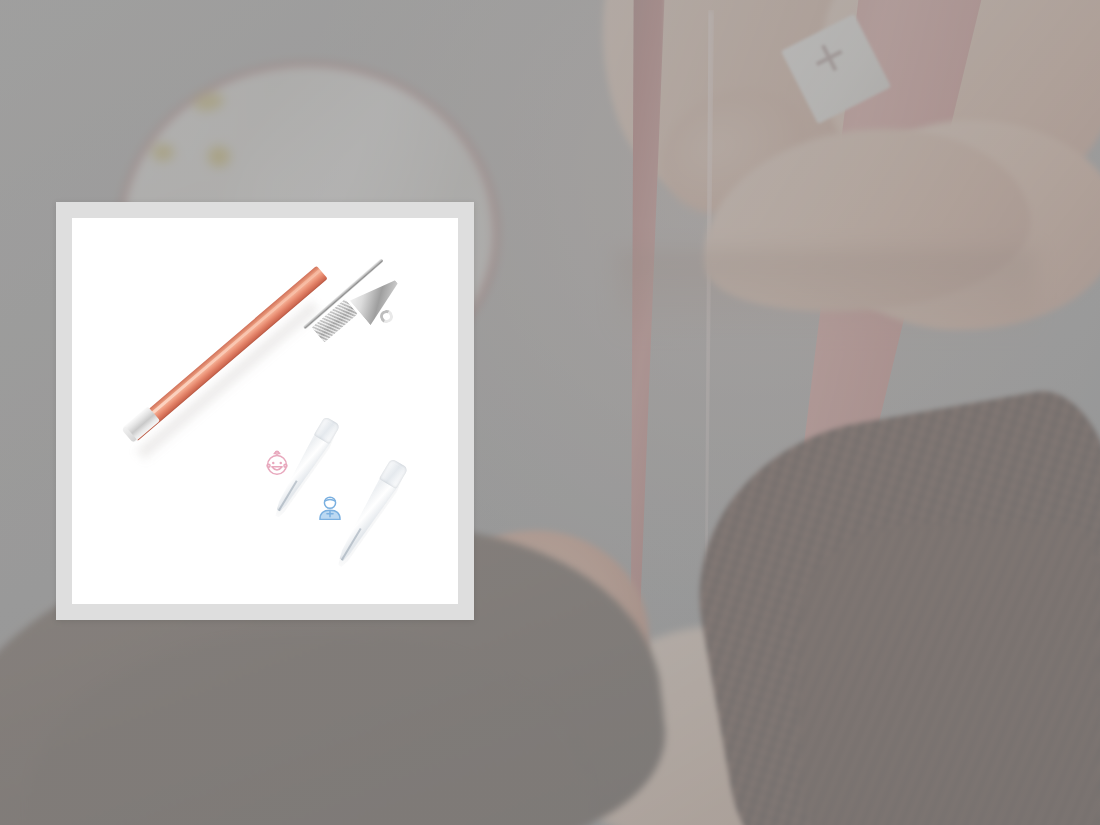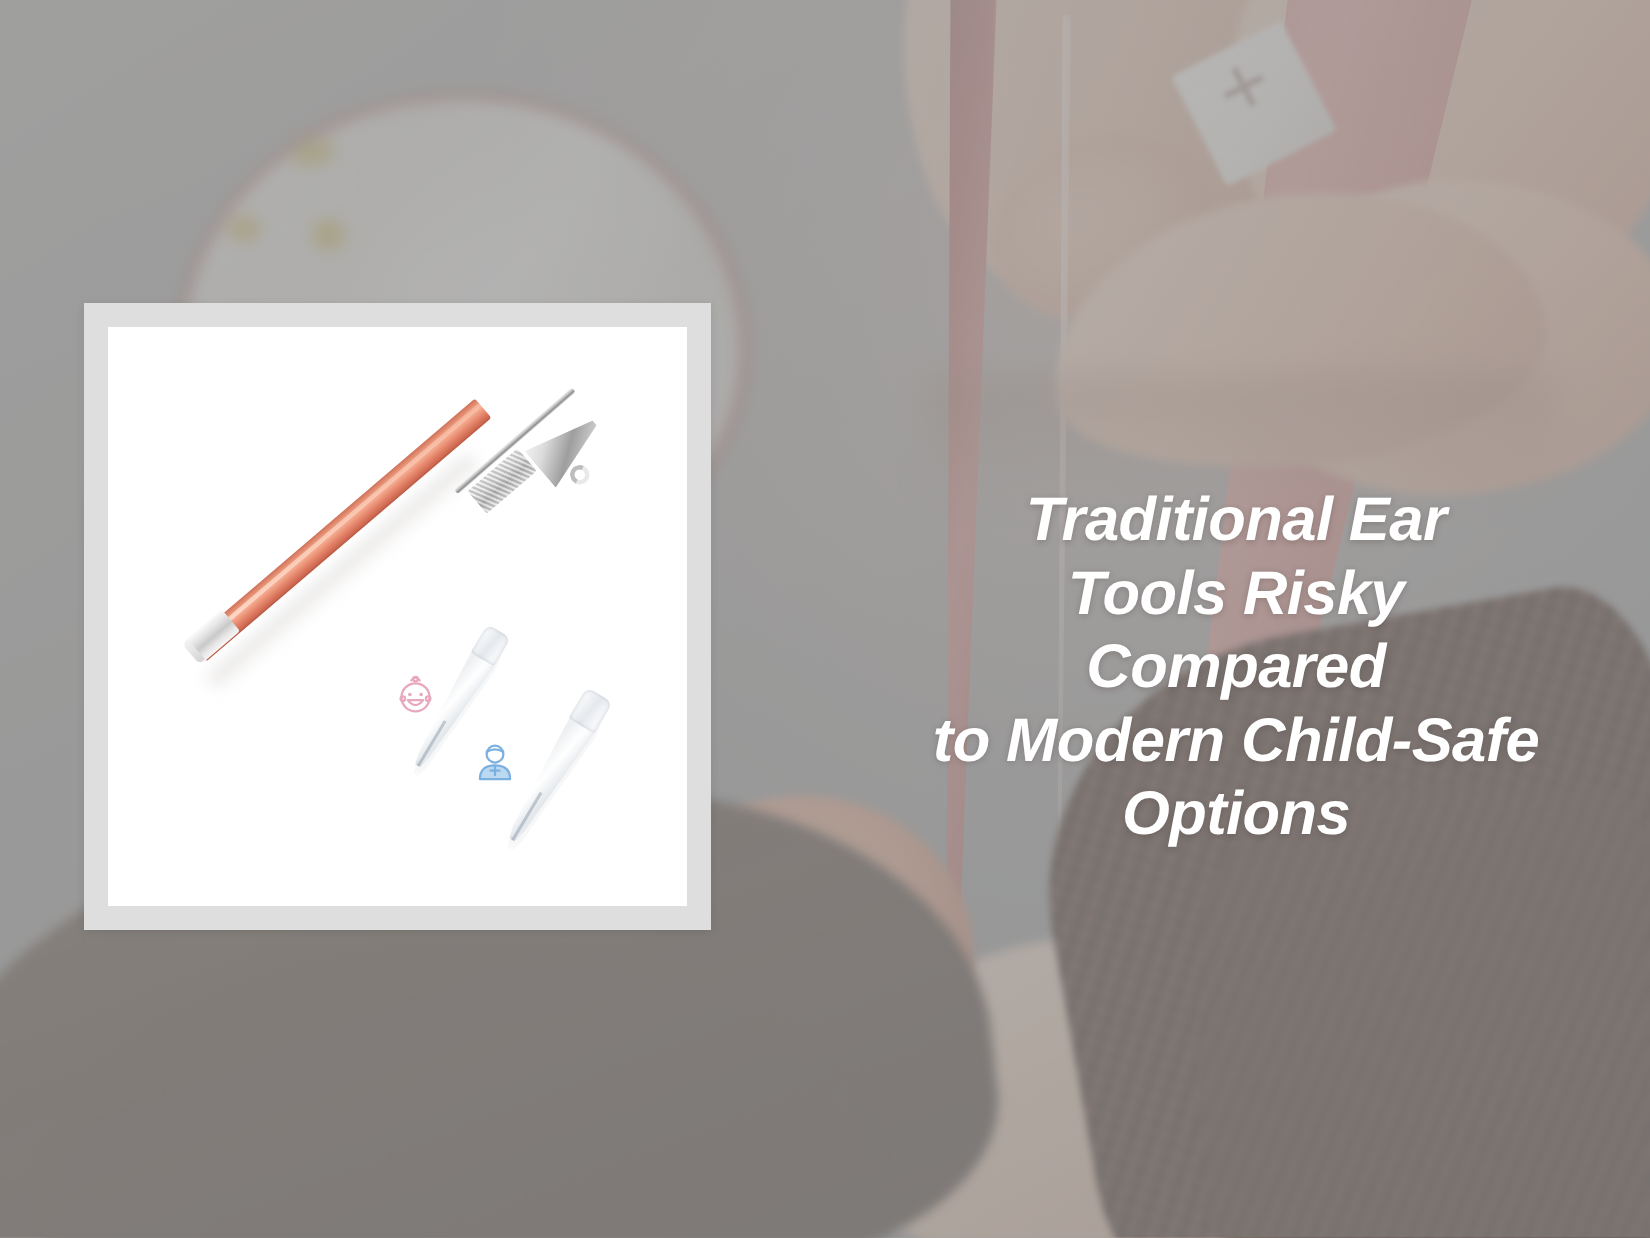--- a/index.html
+++ b/index.html
@@ -440,20 +440,14 @@
           <path d="M9.8 8.2 Q16 4.4 22.2 8.2"></path>
           <path d="M4.5 29 Q4.5 18.5 16 18.5 Q27.5 18.5 27.5 29 Z" fill="#bcd9f2" stroke="#7bb0e0"></path>
           <path d="M16 19 L16 26"></path>
           <path d="M12.5 22.5 L19.5 22.5"></path>
         </svg>
       </div>
 
     </div>
   </div>
 
-  <div class="headline">
-    <span>Traditional Ear</span>
-    <span>Tools Risky Compared</span>
-    <span>to Modern Child-Safe</span>
-    <span>Options</span>
-  </div>
 
 </div>
 
 </body></html>

